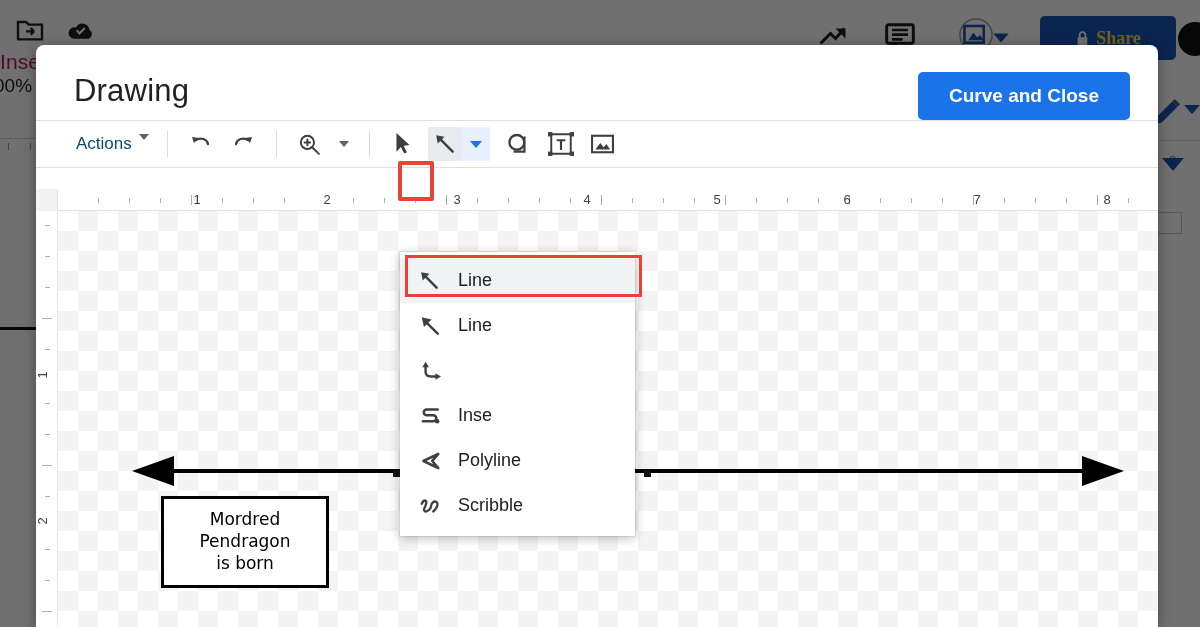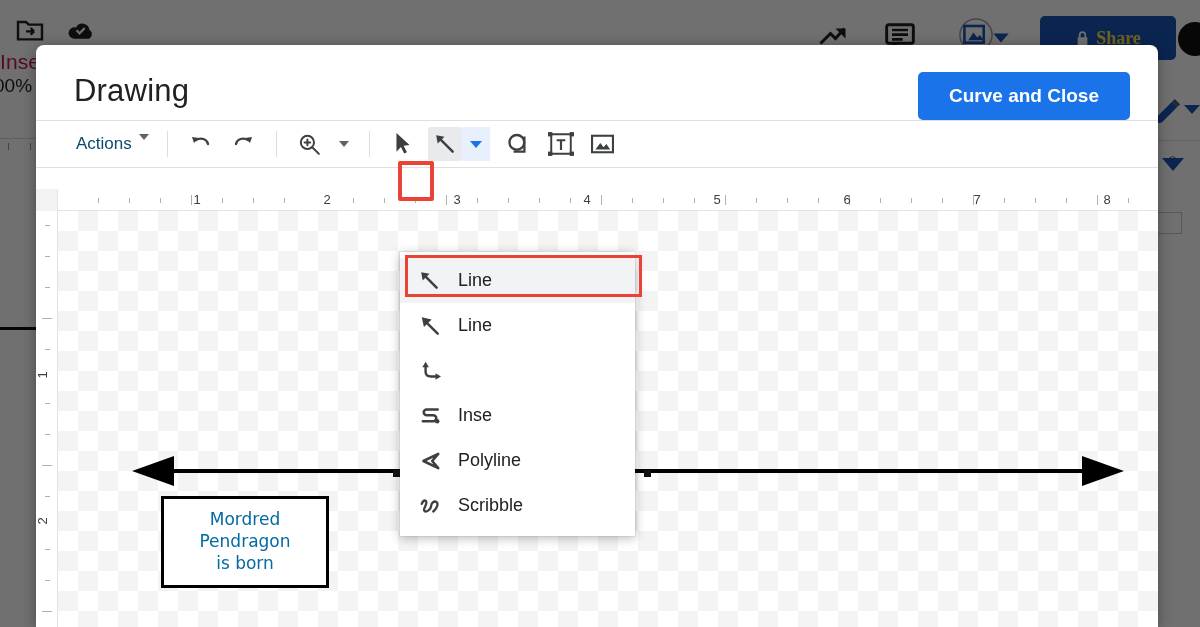--- a/index.html
+++ b/index.html
@@ -198,21 +198,21 @@
   }
 
   
   .arrow-line { position: absolute; }
   #textbox {
     position: absolute; left: 103px; top: 285px;
     width: 168px; height: 92px;
     border: 3px solid #000; background: #fff;
     display: flex; align-items: center; justify-content: center;
     text-align: center; line-height: 1.28;
-    font-size: 17px; color: #0369a1;
+    font-size: 17px; color: #000000;
     font-family: "DejaVu Sans", sans-serif;
   }
 
   
   #line-menu {
     position: absolute; left: 364px; top: 207px;
     width: 235px;
     background: #fff;
     box-shadow: 0 2px 10px rgba(0,0,0,.28), 0 0 0 1px rgba(0,0,0,.05);
     padding: 6px 0 8px 0;

